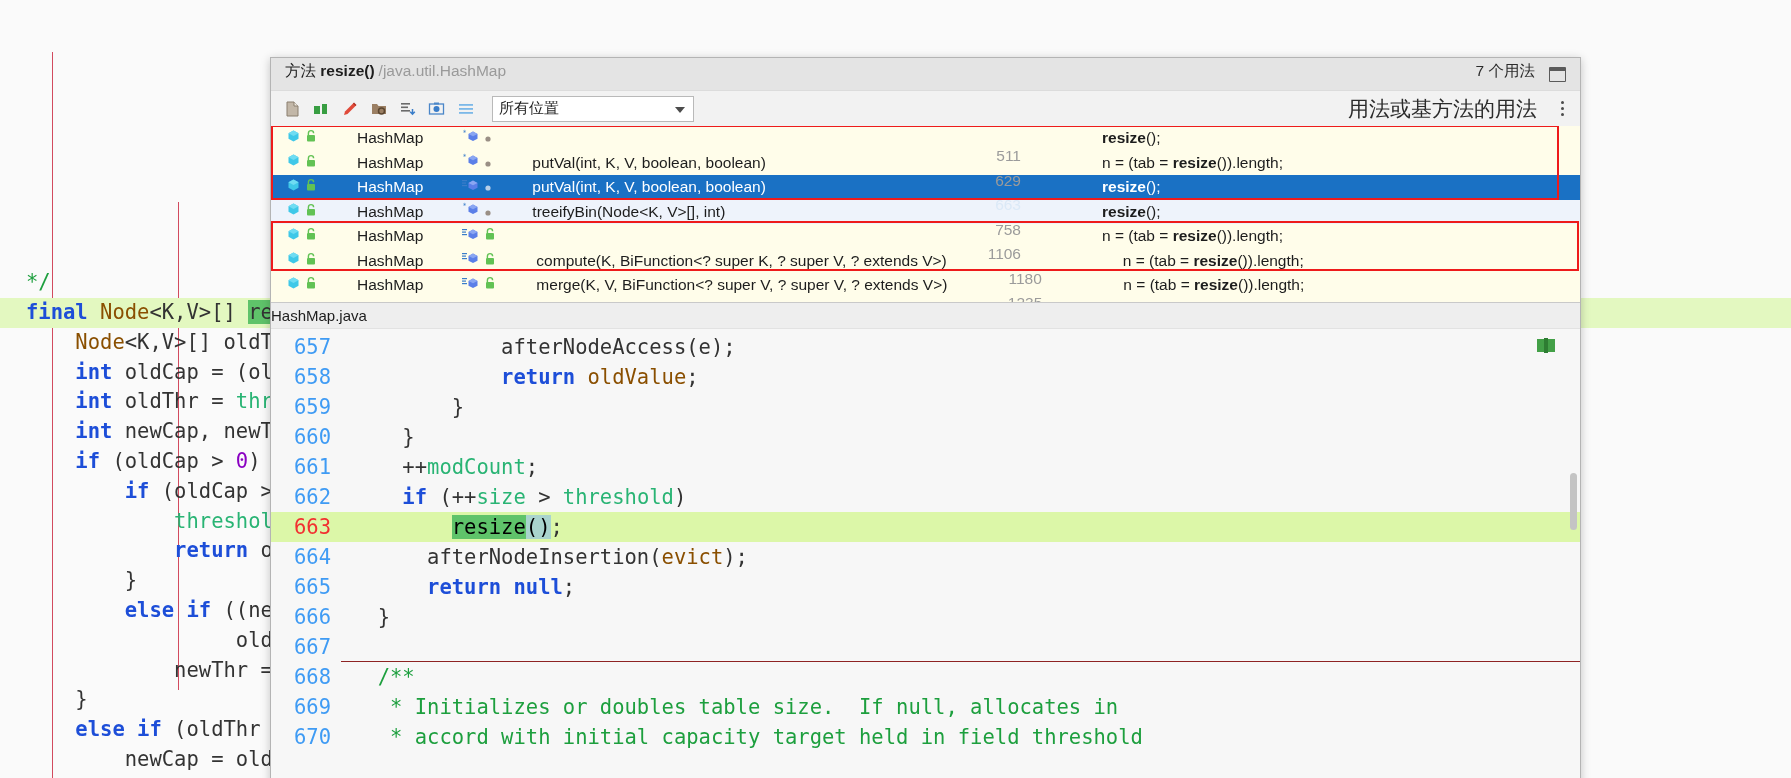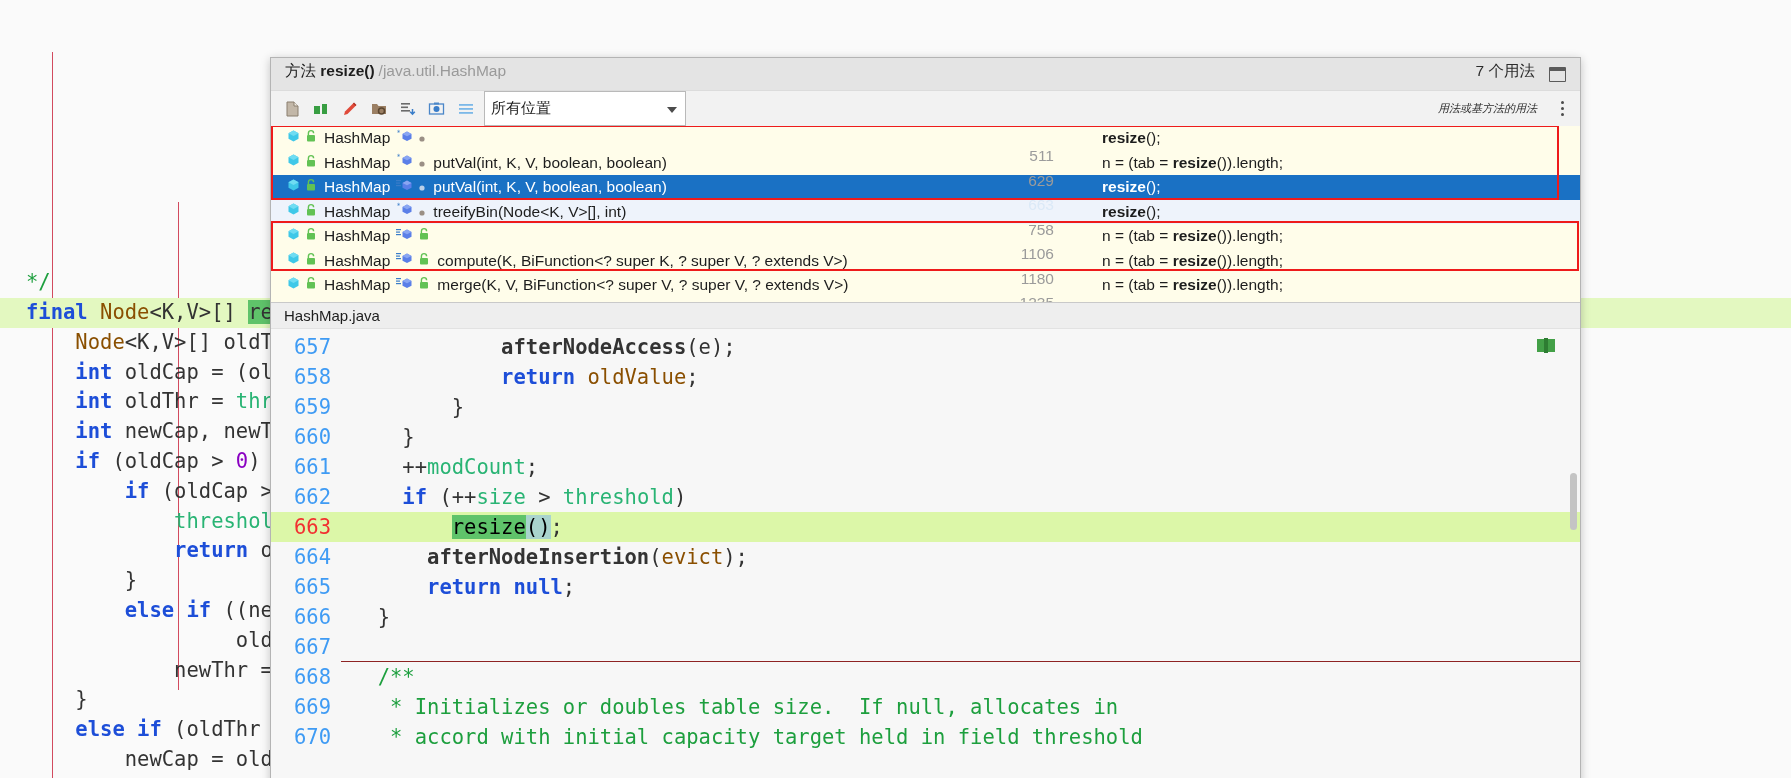--- a/index.html
+++ b/index.html
@@ -23,21 +23,21 @@
   }
   .bg-line { position: relative; height: 29.8px; padding-left: 26px; }
   .bg-line.hl { background: #e3f8c0; }
   .bg-line .chip-green { background: #5fc36a; }
   .kw   { color: #1d4ed8; font-weight: 700; }
   .typ  { color: #8a4f00; }
   .fld  { color: #29b474; }
   .num  { color: #8a00c2; }
   .pun  { color: #333333; }
   .cmt  { color: #1d9f3e; }
-  .meth { color: #333333; font-weight: bold; }
+  .meth { color: #333333; }
   
   .guide {
     position: absolute; top: 0; bottom: 0; width: 1px;
     background: #d24a5e;
   }
 
   
   .popup {
     position: absolute;
     left: 270px; top: 57px;
@@ -77,58 +77,59 @@
     padding: 0 10px 0 8px;
     gap: 3px;
   }
   .tb-btn {
     width: 26px; height: 26px;
     display: flex; align-items: center; justify-content: center;
     border-radius: 3px;
   }
   .tb-btn svg { display: block; }
   .tb-sel {
-    margin-left: 2px;
-    width: 202px; height: 35px;
+    margin-left: 10px;
+    width: 202px; height: 26px;
     background: #ffffff;
     border: 1px solid #b9b9b9;
     display: flex; align-items: center;
     padding: 0 6px;
     font-size: 15px; color: #1d1d1d;
     position: relative;
   }
   .tb-sel .caret {
     position: absolute; right: 8px; top: 50%;
     width: 0; height: 0; margin-top: -2px;
     border-left: 5px solid transparent;
     border-right: 5px solid transparent;
     border-top: 6px solid #4c4c4c;
   }
   .tb-spacer { flex: 1 1 auto; }
-  .tb-scope { color: #2b2b2b; font-size: 11px; font-style: italic; }
+  .tb-scope { color: #2b2b2b; font-size: 21px; }
   .tb-kebab {
     width: 16px; height: 22px; margin-left: 14px;
     display: flex; flex-direction: column; align-items: center;
     justify-content: center; gap: 3px;
   }
   .tb-kebab i { width: 3px; height: 3px; border-radius: 50%; background: #4c4c4c; display:block; }
 
   
   .usages {
     flex: 0 0 176px;
     background: #fffdea;
     position: relative;
     overflow: hidden;
   }
   .urow {
     height: 24.5px;
     display: flex; align-items: center;
     padding-left: 15px;
     font-size: 15.5px;
     white-space: nowrap;
+    gap: 33px;
   }
   .urow.alt { background: #eef3fb; }
   .urow.sel { background: #1a71c4; color: #ffffff; }
   .u-icons { display: flex; align-items: center; gap: 4px; margin-right: 7px; }
   .u-cls { color: #1d1d1d; margin-right: 6px; }
   .urow.sel .u-cls { color: #fff; }
   .u-sig { color: #1d1d1d; }
   .urow.sel .u-sig { color: #ffffff; }
   .u-line {
     color: #9b9b9b; width: 62px; text-align: right;
@@ -157,21 +158,20 @@
     background: #f7f7f7;
     border-top: 1px solid #c9c9c9;
     display: flex; flex-direction: column;
     position: relative;
     overflow: hidden;
   }
   .pv-tab {
     height: 26px; flex: 0 0 26px;
     background: #eeeeee;
     display: flex; align-items: center;
-    padding-left: 13px;
     font-size: 15px; color: #1d1d1d;
     border-bottom: 1px solid #e2e2e2;
   }
   .pv-code {
     flex: 1 1 auto;
     font-family: "DejaVu Sans Mono", monospace;
     font-size: 20.5px;
     line-height: 30px;
     white-space: pre;
     position: relative;

